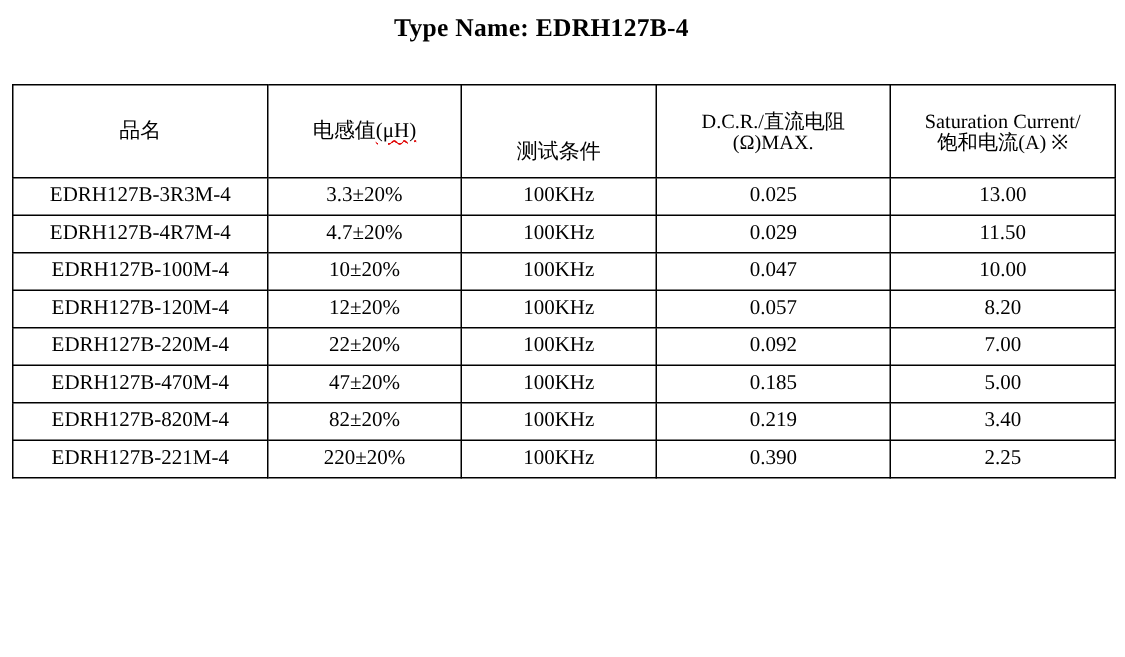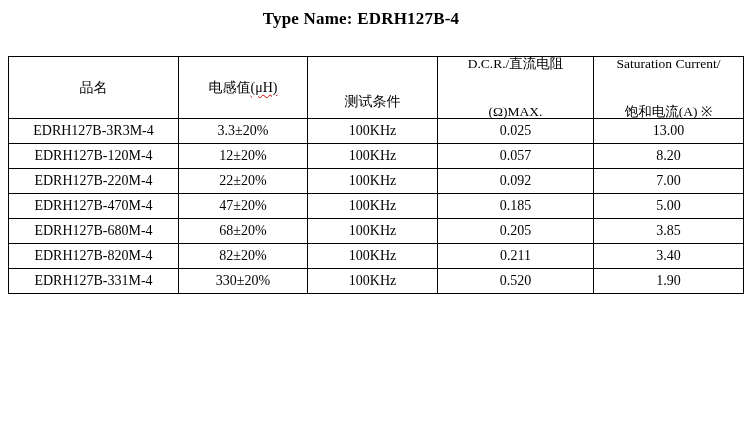--- a/index.html
+++ b/index.html
@@ -43,21 +43,21 @@
   }
   .spec-table thead th { height: 61px; }
   .spec-table tbody td { height: 25px; margin-top: 48px; }
   th.hdr-two-line .hline { display: block; }
   th.hdr-two-line {
     vertical-align: middle;
   }
   th.hdr-two-line .hwrap {
     display: flex;
     flex-direction: column;
-    justify-content: space-between;
+    justify-content: center;
     height: 61px;
     font-size: 13.5px;
   }
   th.hdr-bottom { vertical-align: bottom; margin-top: 37px; }
   th.hdr-bottom .hline { display: block; padding-bottom: 9px; }
   .unit-squiggle {
     text-decoration-line: underline;
     text-decoration-style: wavy;
     text-decoration-color: #e00000;
     text-decoration-thickness: 1px;
@@ -106,20 +106,34 @@
     </thead>
     <tbody>
       <tr>
         <td>EDRH127B-3R3M-4</td>
         <td>3.3±20%</td>
         <td>100KHz</td>
         <td>0.025</td>
         <td>13.00</td>
       </tr>
       <tr>
+        <td>EDRH127B-4R7M-4</td>
+        <td>4.7±20%</td>
+        <td>100KHz</td>
+        <td>0.029</td>
+        <td>11.50</td>
+      </tr>
+      <tr>
+        <td>EDRH127B-100M-4</td>
+        <td>10±20%</td>
+        <td>100KHz</td>
+        <td>0.047</td>
+        <td>10.00</td>
+      </tr>
+      <tr>
         <td>EDRH127B-120M-4</td>
         <td>12±20%</td>
         <td>100KHz</td>
         <td>0.057</td>
         <td>8.20</td>
       </tr>
       <tr>
         <td>EDRH127B-220M-4</td>
         <td>22±20%</td>
         <td>100KHz</td>
@@ -127,36 +141,29 @@
         <td>7.00</td>
       </tr>
       <tr>
         <td>EDRH127B-470M-4</td>
         <td>47±20%</td>
         <td>100KHz</td>
         <td>0.185</td>
         <td>5.00</td>
       </tr>
       <tr>
-        <td>EDRH127B-680M-4</td>
-        <td>68±20%</td>
-        <td>100KHz</td>
-        <td>0.205</td>
-        <td>3.85</td>
-      </tr>
-      <tr>
         <td>EDRH127B-820M-4</td>
         <td>82±20%</td>
         <td>100KHz</td>
-        <td>0.211</td>
+        <td>0.219</td>
         <td>3.40</td>
       </tr>
       <tr>
-        <td>EDRH127B-331M-4</td>
-        <td>330±20%</td>
+        <td>EDRH127B-221M-4</td>
+        <td>220±20%</td>
         <td>100KHz</td>
-        <td>0.520</td>
-        <td>1.90</td>
+        <td>0.390</td>
+        <td>2.25</td>
       </tr>
     </tbody>
   </table>
 
 </div>
 
 </body></html>

